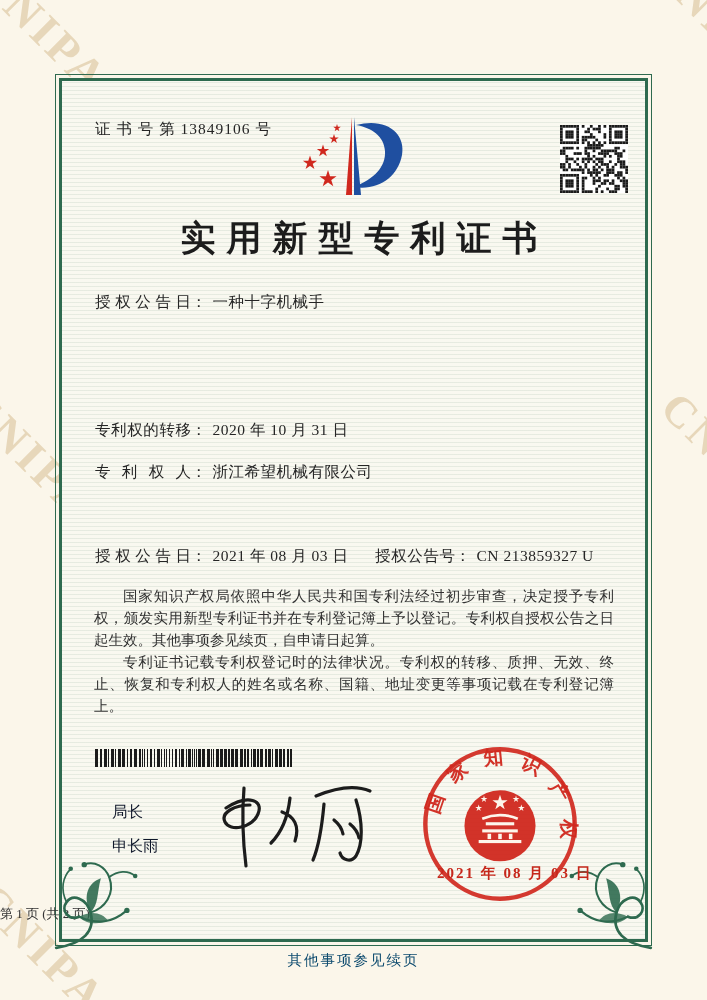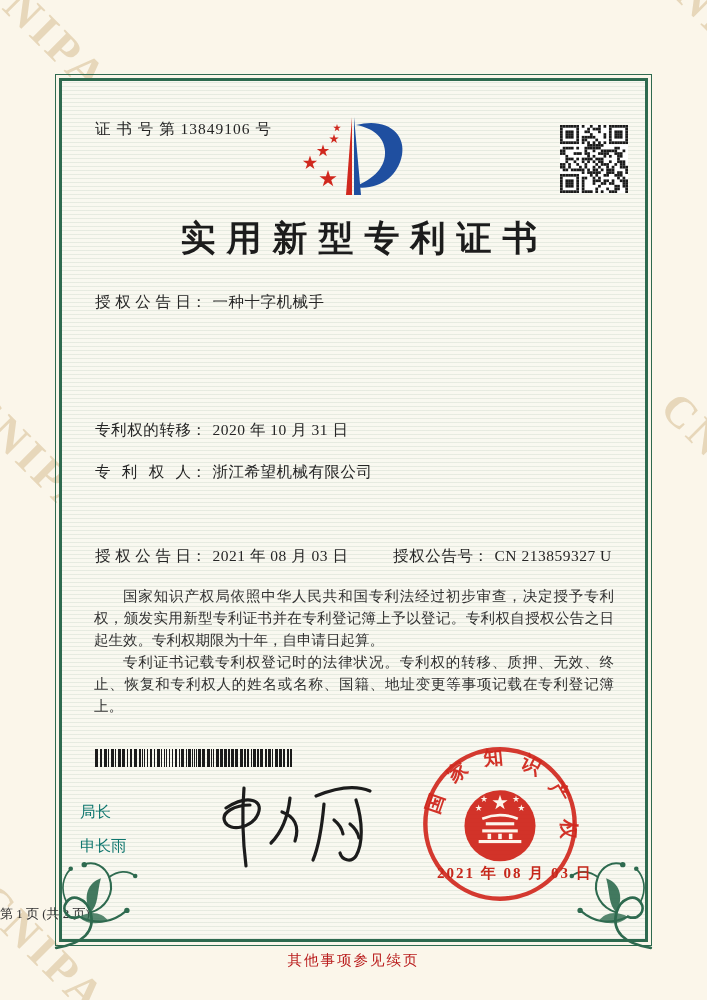--- a/index.html
+++ b/index.html
@@ -59,41 +59,41 @@
     font-size:35px;font-weight:bold;letter-spacing:11px;text-indent:11px;
     color:#1c1c1c;
     padding-left:11px;
   }
   
   .row{position:absolute;left:95px;right:70px;font-size:15.5px;white-space:nowrap;}
   .flabel{display:inline-block;width:96px;text-align:justify;text-align-last:justify;vertical-align:top;}
   .fcolon{display:inline-block;margin-right:6px;}
   .fvalue{letter-spacing:.5px;font-family:Liberation Serif, serif;}
   .r0{top:292px}.r1{top:335px}.r2{top:377px}.r3{top:420px}.r4{top:462px}.r5{top:505px}.r6{top:546px}
-  .grant-no{position:absolute;left:280px;top:0;margin-left:18px;}
+  .grant-no{position:absolute;left:280px;top:0;}
   .grant-no .flabel{width:80px;}
   
   .body-text{
     position:absolute;left:94px;top:585px;width:520px;
     font-size:14.5px;line-height:22px;text-align:justify;color:#303030;
   }
   .body-text p{text-indent:2em;}
   
   .barcode{position:absolute;left:95px;top:749px;width:198px;height:18px;font-size:0;}
   .barcode i{display:inline-block;height:100%;background:#1b1b1b;}
-  .signer{position:absolute;left:80px;top:795px;font-size:15.5px;
-    font-family:Liberation Serif, serif;color:#0f766e;line-height:34px;}
+  .signer{position:absolute;left:112px;top:795px;font-size:15.5px;
+    font-family:Liberation Serif, serif;color:#0f172a;line-height:34px;}
   .signature{position:absolute;left:192px;top:778px;width:196px;height:104px;}
   .seal{position:absolute;left:420px;top:744px;width:160px;height:160px;z-index:2;}
   .seal-date{
     position:absolute;left:437px;top:864px;z-index:4;
     color:#c6281c;font-size:15px;font-weight:bold;letter-spacing:2px;white-space:nowrap;
   }
   .page-info{position:absolute;left:0;right:0;top:905px;font-size:13px;color:#333;}
-  .footer-note{position:absolute;left:0;right:0;top:951px;text-align:center;font-size:14.5px;color:#b91c1c;letter-spacing:2px;}
+  .footer-note{position:absolute;left:0;right:0;top:951px;text-align:center;font-size:14.5px;color:#0c4a6e;letter-spacing:2px;}
 </style>
 </head>
 <body>
 
 <div class="page">
 
   <span class="wm wm1">CNIPA</span>
   <span class="wm wm2">CNIPA</span>
   <span class="wm wm3">CNIPA</span>
   <span class="wm wm4">CNIPA</span>
@@ -474,21 +474,21 @@
     <span class="flabel">专利权人</span><span class="fcolon">：</span><span class="fvalue">浙江希望机械有限公司</span>
   </div>
   <div class="row r6">
     <span class="flabel">授权公告日</span><span class="fcolon">：</span><span class="fvalue">2021 年 08 月 03 日</span>
     <span class="grant-no">
       <span class="flabel">授权公告号</span><span class="fcolon">：</span><span class="fvalue">CN 213859327 U</span>
     </span>
   </div>
 
   <div class="body-text">
-    <p>国家知识产权局依照中华人民共和国专利法经过初步审查，决定授予专利权，颁发实用新型专利证书并在专利登记簿上予以登记。专利权自授权公告之日起生效。专利权期限为十年，自申请日起算。</p>
+    <p>国家知识产权局依照中华人民共和国专利法经过初步审查，决定授予专利权，颁发实用新型专利证书并在专利登记簿上予以登记。专利权自授权公告之日起生效。其他事项参见续页，自申请日起算。</p>
     <p>专利证书记载专利权登记时的法律状况。专利权的转移、质押、无效、终止、恢复和专利权人的姓名或名称、国籍、地址变更等事项记载在专利登记簿上。</p>
   </div>
 
   <div class="barcode" id="barcode"><i style="width:3px;margin-right:2px"></i><i style="width:2px;margin-right:2px"></i><i style="width:3px;margin-right:1px"></i><i style="width:1px;margin-right:2px"></i><i style="width:3px;margin-right:1px"></i><i style="width:1px;margin-right:2px"></i><i style="width:3px;margin-right:1px"></i><i style="width:3px;margin-right:2px"></i><i style="width:1px;margin-right:2px"></i><i style="width:2px;margin-right:2px"></i><i style="width:3px;margin-right:2px"></i><i style="width:2px;margin-right:1px"></i><i style="width:1px;margin-right:1px"></i><i style="width:1px;margin-right:2px"></i><i style="width:1px;margin-right:2px"></i><i style="width:2px;margin-right:2px"></i><i style="width:1px;margin-right:2px"></i><i style="width:3px;margin-right:1px"></i><i style="width:1px;margin-right:2px"></i><i style="width:1px;margin-right:1px"></i><i style="width:1px;margin-right:2px"></i><i style="width:1px;margin-right:2px"></i><i style="width:1px;margin-right:2px"></i><i style="width:2px;margin-right:2px"></i><i style="width:1px;margin-right:1px"></i><i style="width:3px;margin-right:2px"></i><i style="width:1px;margin-right:1px"></i><i style="width:3px;margin-right:1px"></i><i style="width:1px;margin-right:1px"></i><i style="width:1px;margin-right:1px"></i><i style="width:1px;margin-right:1px"></i><i style="width:3px;margin-right:1px"></i><i style="width:3px;margin-right:2px"></i><i style="width:3px;margin-right:1px"></i><i style="width:1px;margin-right:1px"></i><i style="width:1px;margin-right:2px"></i><i style="width:3px;margin-right:1px"></i><i style="width:3px;margin-right:1px"></i><i style="width:3px;margin-right:1px"></i><i style="width:2px;margin-right:1px"></i><i style="width:3px;margin-right:1px"></i><i style="width:3px;margin-right:2px"></i><i style="width:3px;margin-right:1px"></i><i style="width:2px;margin-right:1px"></i><i style="width:2px;margin-right:2px"></i><i style="width:1px;margin-right:1px"></i><i style="width:3px;margin-right:1px"></i><i style="width:2px;margin-right:1px"></i><i style="width:3px;margin-right:2px"></i><i style="width:2px;margin-right:1px"></i><i style="width:3px;margin-right:1px"></i><i style="width:1px;margin-right:2px"></i><i style="width:3px;margin-right:1px"></i><i style="width:3px;margin-right:1px"></i><i style="width:2px;margin-right:2px"></i><i style="width:2px;margin-right:1px"></i><i style="width:2px"></i></div>
 
   <div class="signer">
     <div>局长</div>
     <div>申长雨</div>
   </div>
 

